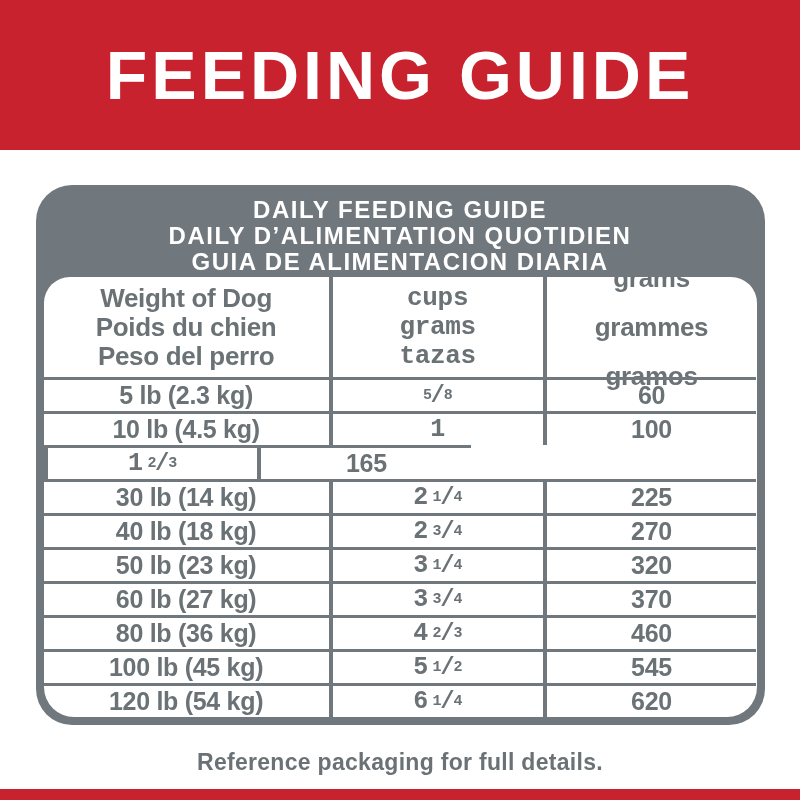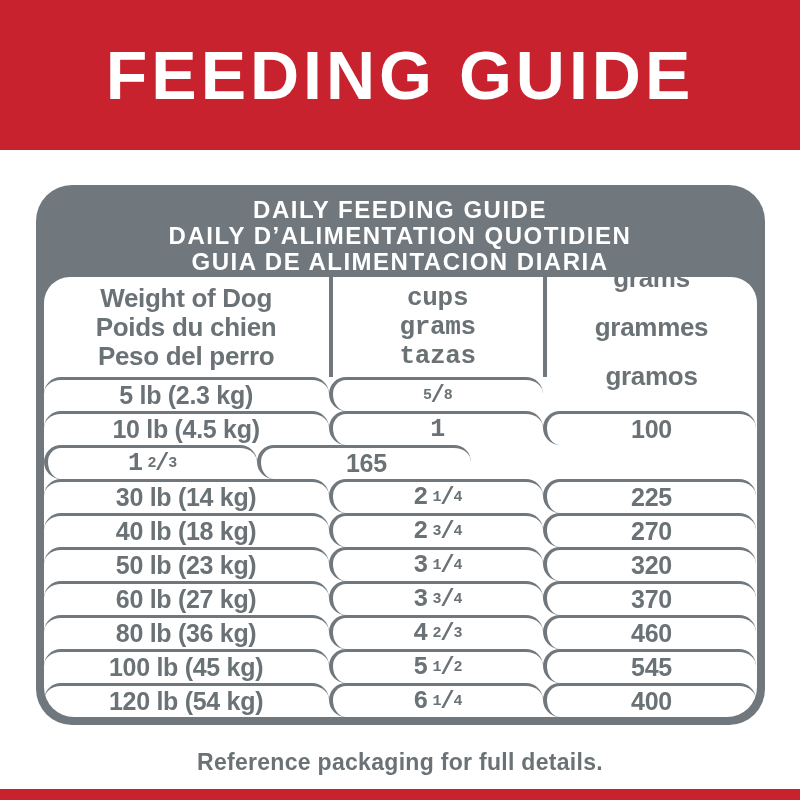--- a/index.html
+++ b/index.html
@@ -70,21 +70,20 @@
     line-height:29px;
     letter-spacing:-0.3px;
     flex-direction:column;
   }
   .rows .trow .tcell{
     height:34px;
     border-top:3px solid var(--gray);
     font-size:25px;
     letter-spacing:-0.3px;
     white-space:nowrap;
-    border-radius:17px;
   }
   
   .fr-n{font-size:15px;vertical-align:9px;}
   .fr-s{font-size:24px;margin:0 -1px;}
   .fr-d{font-size:15px;vertical-align:0;}
   
   .footer-note{
     margin-top:24px;
     text-align:center;
     color:var(--text);
@@ -131,20 +130,21 @@
       </div>
     </div>
     <div class="rows">
         <div class="trow">
           <div class="tcell c1">5 lb (2.3 kg)</div>
           <div class="tcell c2">
             <span class="fr-n">5</span>
             <span class="fr-s">/</span>
             <span class="fr-d">8</span>
           </div>
+          <div class="tcell c3">60</div>
         </div>
         <div class="trow">
           <div class="tcell c1">10 lb (4.5 kg)</div>
           <div class="tcell c2">1</div>
           <div class="tcell c3">100</div>
         </div>
         <div class="trow">
           <div class="tcell c2">1 <span class="fr-n">2</span><span class="fr-s">/</span><span class="fr-d">3</span></div>
           <div class="tcell c3">165</div>
         </div>
@@ -174,21 +174,21 @@
           <div class="tcell c3">460</div>
         </div>
         <div class="trow">
           <div class="tcell c1">100 lb (45 kg)</div>
           <div class="tcell c2">5 <span class="fr-n">1</span><span class="fr-s">/</span><span class="fr-d">2</span></div>
           <div class="tcell c3">545</div>
         </div>
         <div class="trow">
           <div class="tcell c1">120 lb (54 kg)</div>
           <div class="tcell c2">6 <span class="fr-n">1</span><span class="fr-s">/</span><span class="fr-d">4</span></div>
-          <div class="tcell c3">400</div>
+          <div class="tcell c3">620</div>
         </div>
       </div>
   </div>
 </section>
 
 <p class="footer-note">Reference packaging for full details.</p>
 
 <div class="bottom-strip"></div>
 
 </body></html>

